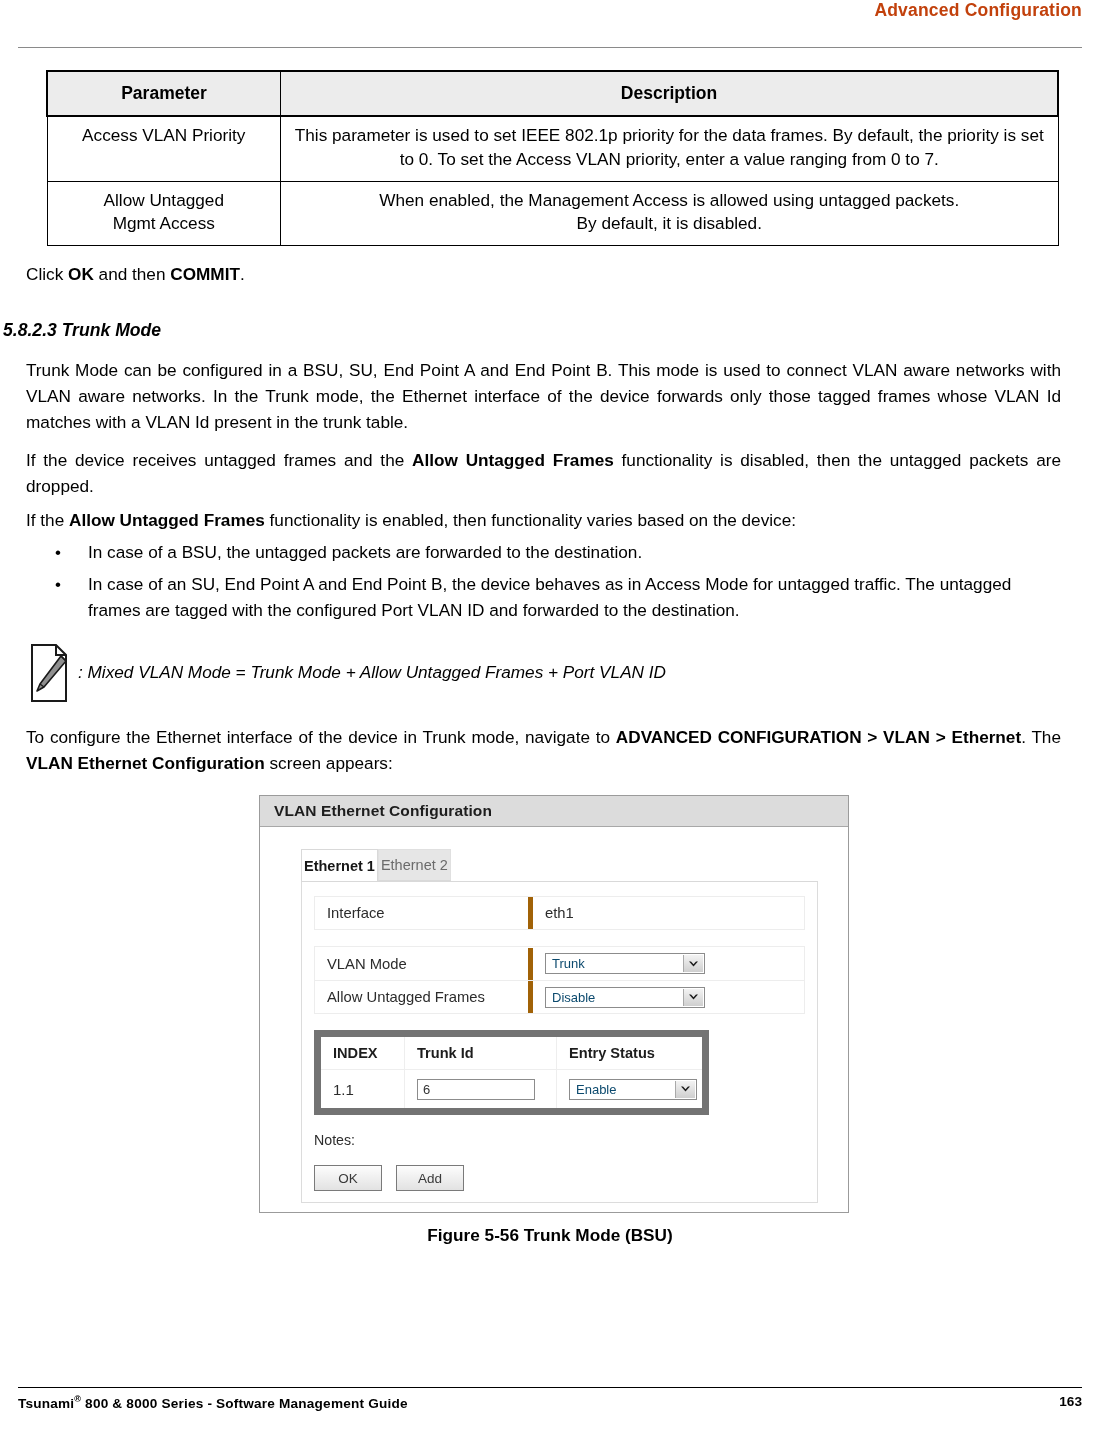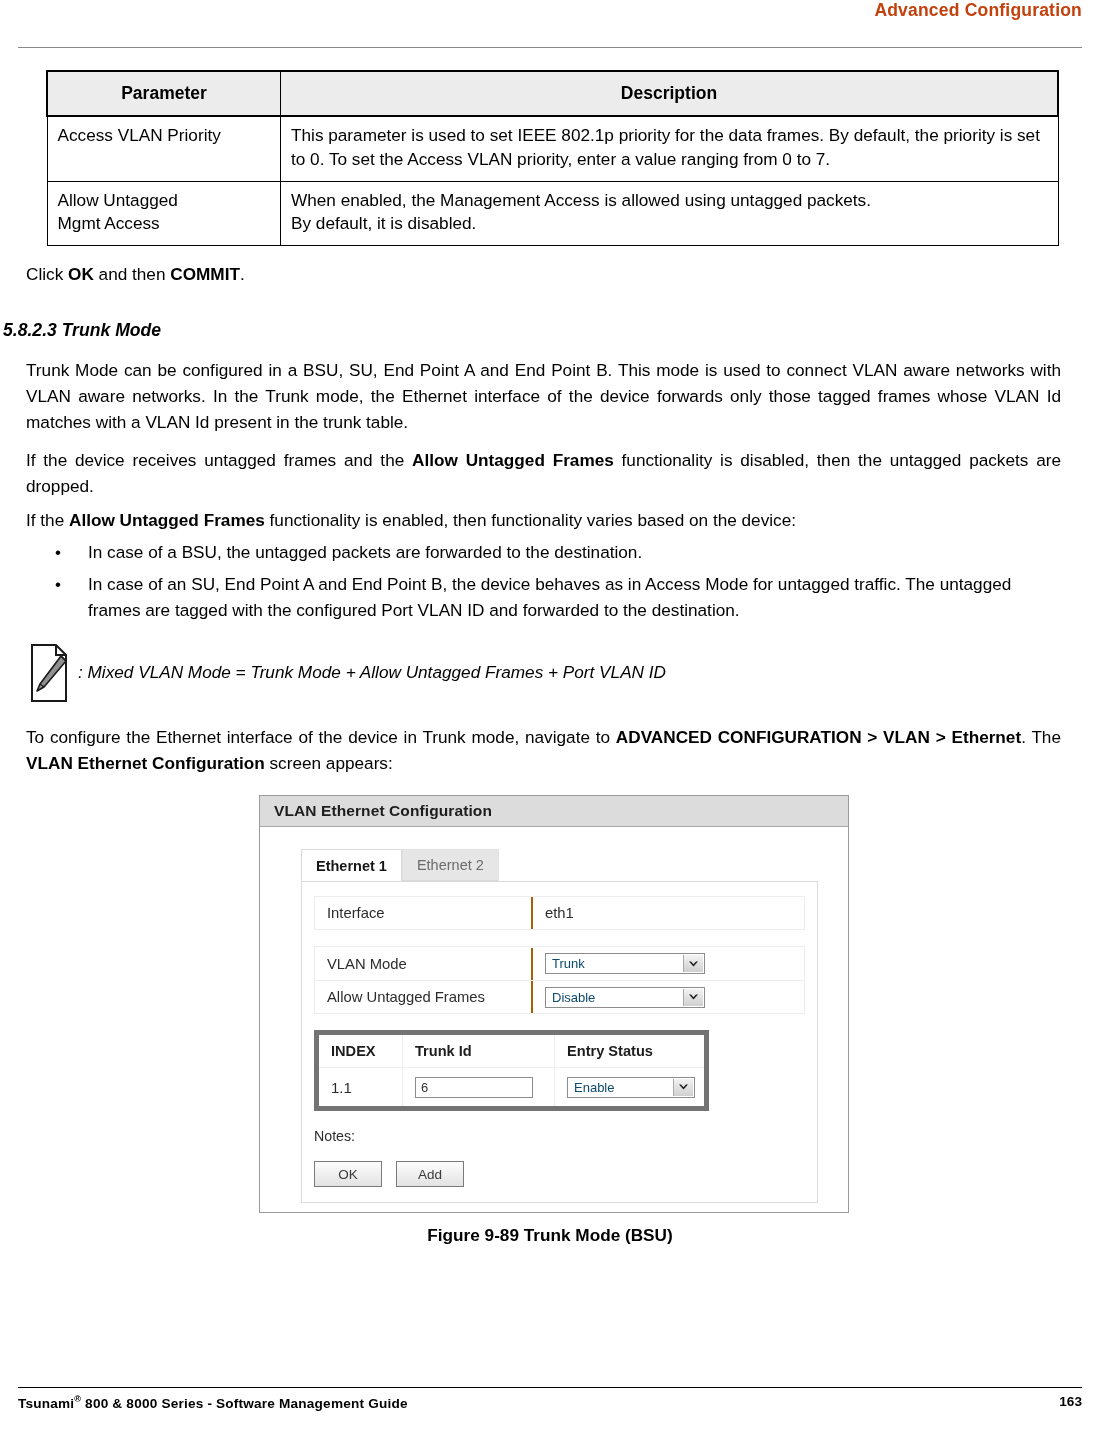--- a/index.html
+++ b/index.html
@@ -52,21 +52,21 @@
     border-collapse: collapse;
     table-layout: fixed;
   }
   .param-table td, .param-table th {
     border: 1px solid #000;
     vertical-align: top;
     padding: 7px 10px 9px 10px;
     font-size: 17.2px;
     line-height: 1.38;
     font-weight: normal;
-    text-align: left;
+    text-align: center;
   }
   .param-table thead th {
     background: #ececec;
     text-align: center;
     font-weight: bold;
     font-size: 17.5px;
     padding: 9px 10px 10px 10px;
     border-top: 2px solid #000;
     border-bottom: 2px solid #000;
   }
@@ -176,21 +176,21 @@
     height: 32px;
     display: flex;
     align-items: stretch;
     margin-left: 21px;
   }
   .tab {
     display: flex;
     align-items: center;
     justify-content: center;
     font-size: 14.5px;
-    padding: 0 14px;
+    padding: 0 2px;
     box-sizing: border-box;
   }
   .tab.active {
     background: #ffffff;
     font-weight: bold;
     color: #161616;
     border: 1px solid #d9d9d9;
     border-bottom: none;
   }
   .tab.inactive {
@@ -220,21 +220,21 @@
     height: 34px;
     box-sizing: border-box;
   }
   .frow:last-of-type { border-bottom: 1px solid #ededed; }
   .frow .flabel {
     width: 218px;
     padding-left: 12px;
     font-size: 14.8px;
     color: #2c2c2c;
     box-sizing: border-box;
-    border-right: 2px solid #a16207;
+    border-right: 5px solid #a16207;
     line-height: 32px;
   }
   .frow .fvalue {
     flex: 1;
     padding-left: 12px;
     font-size: 14.8px;
     color: #2c2c2c;
     display: flex;
     align-items: center;
   }
@@ -276,21 +276,21 @@
     background: #ffffff;
     box-sizing: border-box;
     font-size: 13px;
     color: #333;
     padding-left: 5px;
     line-height: 19px;
   }
 
   .grid {
     margin-top: 4px;
-    border: 5px solid #737373;
+    border: 7px solid #737373;
     width: 395px;
     box-sizing: border-box;
   }
   .grid-head {
     display: flex;
     height: 32px;
     align-items: center;
     border-bottom: 1px solid #eeeeee;
   }
   .grid-row {
@@ -517,17 +517,17 @@
 
       <div class="btnrow">
         <div class="btn">OK</div>
         <div class="btn">Add</div>
       </div>
 
     </div>
   </div>
 </div>
 
-<div class="figure-caption">Figure 9-89 Trunk Mode (BSU)</div>
+<div class="figure-caption">Figure 5-56 Trunk Mode (BSU)</div>
 
 <div class="footer-rule"></div>
 <div class="footer-left"><span>Tsunami</span><sup>®</sup><span> 800 &amp; 8000 Series - Software Management Guide</span></div>
 <div class="footer-right">163</div>
 
 </body></html>

